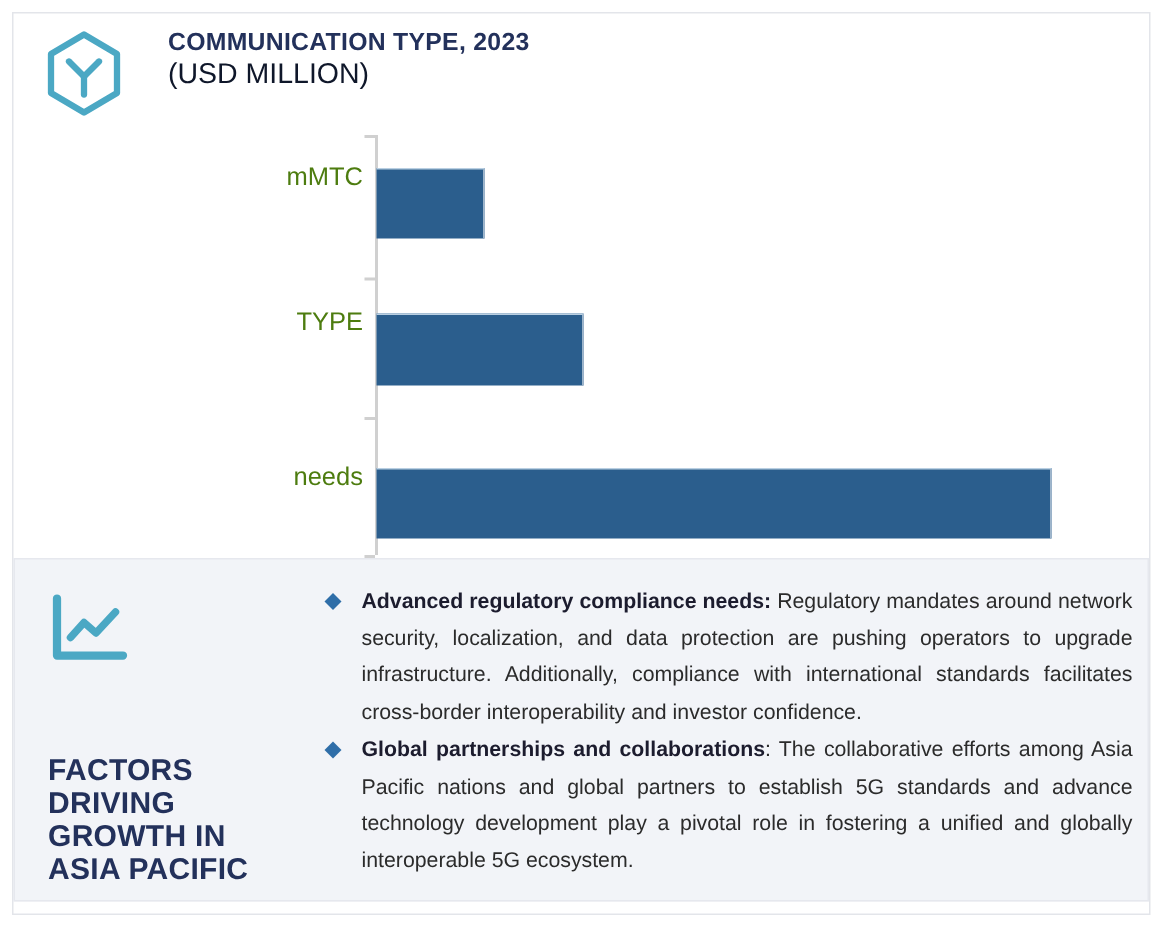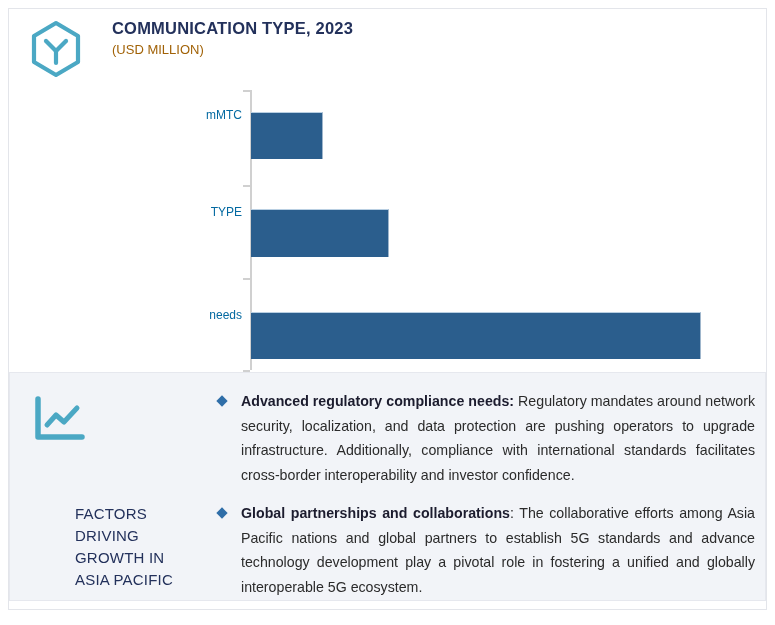--- a/index.html
+++ b/index.html
@@ -39,23 +39,23 @@
   }
   .chart-title {
     font-size: 16.5px;
     font-weight: bold;
     color: #23315b;
     letter-spacing: 0.2px;
     line-height: 21px;
     white-space: nowrap;
   }
   .chart-subtitle {
-    font-size: 13px;
+    font-size: 19px;
     font-weight: normal;
-    color: #a16207;
+    color: #0f172a;
     line-height: 21px;
     white-space: nowrap;
   }
 
   
   .chart-area {
     position: absolute;
     left: 0px; top: 82px;
     width: 759px; height: 292px;
   }
@@ -72,22 +72,22 @@
     background: #d0d0d0;
   }
   .bar-row {
     position: absolute;
     left: 0; width: 759px;
   }
   .bar-label {
     position: absolute;
     right: 517px;
     text-align: right;
-    font-size: 12px;
-    color: #0369a1;
+    font-size: 17px;
+    color: #4d7c0f;
     font-family: "Liberation Sans", sans-serif;
     white-space: nowrap;
   }
   .bar {
     position: absolute;
     left: 251px;
     background: #2b5e8d;
     border-top: 1px solid #b9cfe2;
     border-right: 1px solid #9fb6cc;
   }
@@ -101,36 +101,35 @@
     border: 1px solid #e6e8ee;
   }
   .panel-left {
     position: absolute;
     left: 22px; top: 22px;
     width: 160px;
   }
   .trend-icon { width: 56px; height: 50px; display:block; }
   .panel-heading {
     margin-top: 58px;
-    font-size: 15px;
-    font-weight: normal;
+    font-size: 20px;
+    font-weight: bold;
     color: #23315b;
     line-height: 22px;
     letter-spacing: 0.2px;
-    margin-left: 43px;
   }
   .panel-right {
     position: absolute;
     left: 205px; top: 16px;
     width: 540px;
   }
   .bullet {
     position: relative;
     padding-left: 26px;
-    margin-bottom: 14px;
+    margin-bottom: 1px;
     font-size: 14.2px;
     line-height: 24.5px;
     color: #2b2b2b;
     text-align: justify;
   }
   .bullet:last-child { margin-bottom: 0; }
   .bullet .diamond {
     position: absolute;
     left: 3px; top: 8px;
     width: 8px; height: 8px;

